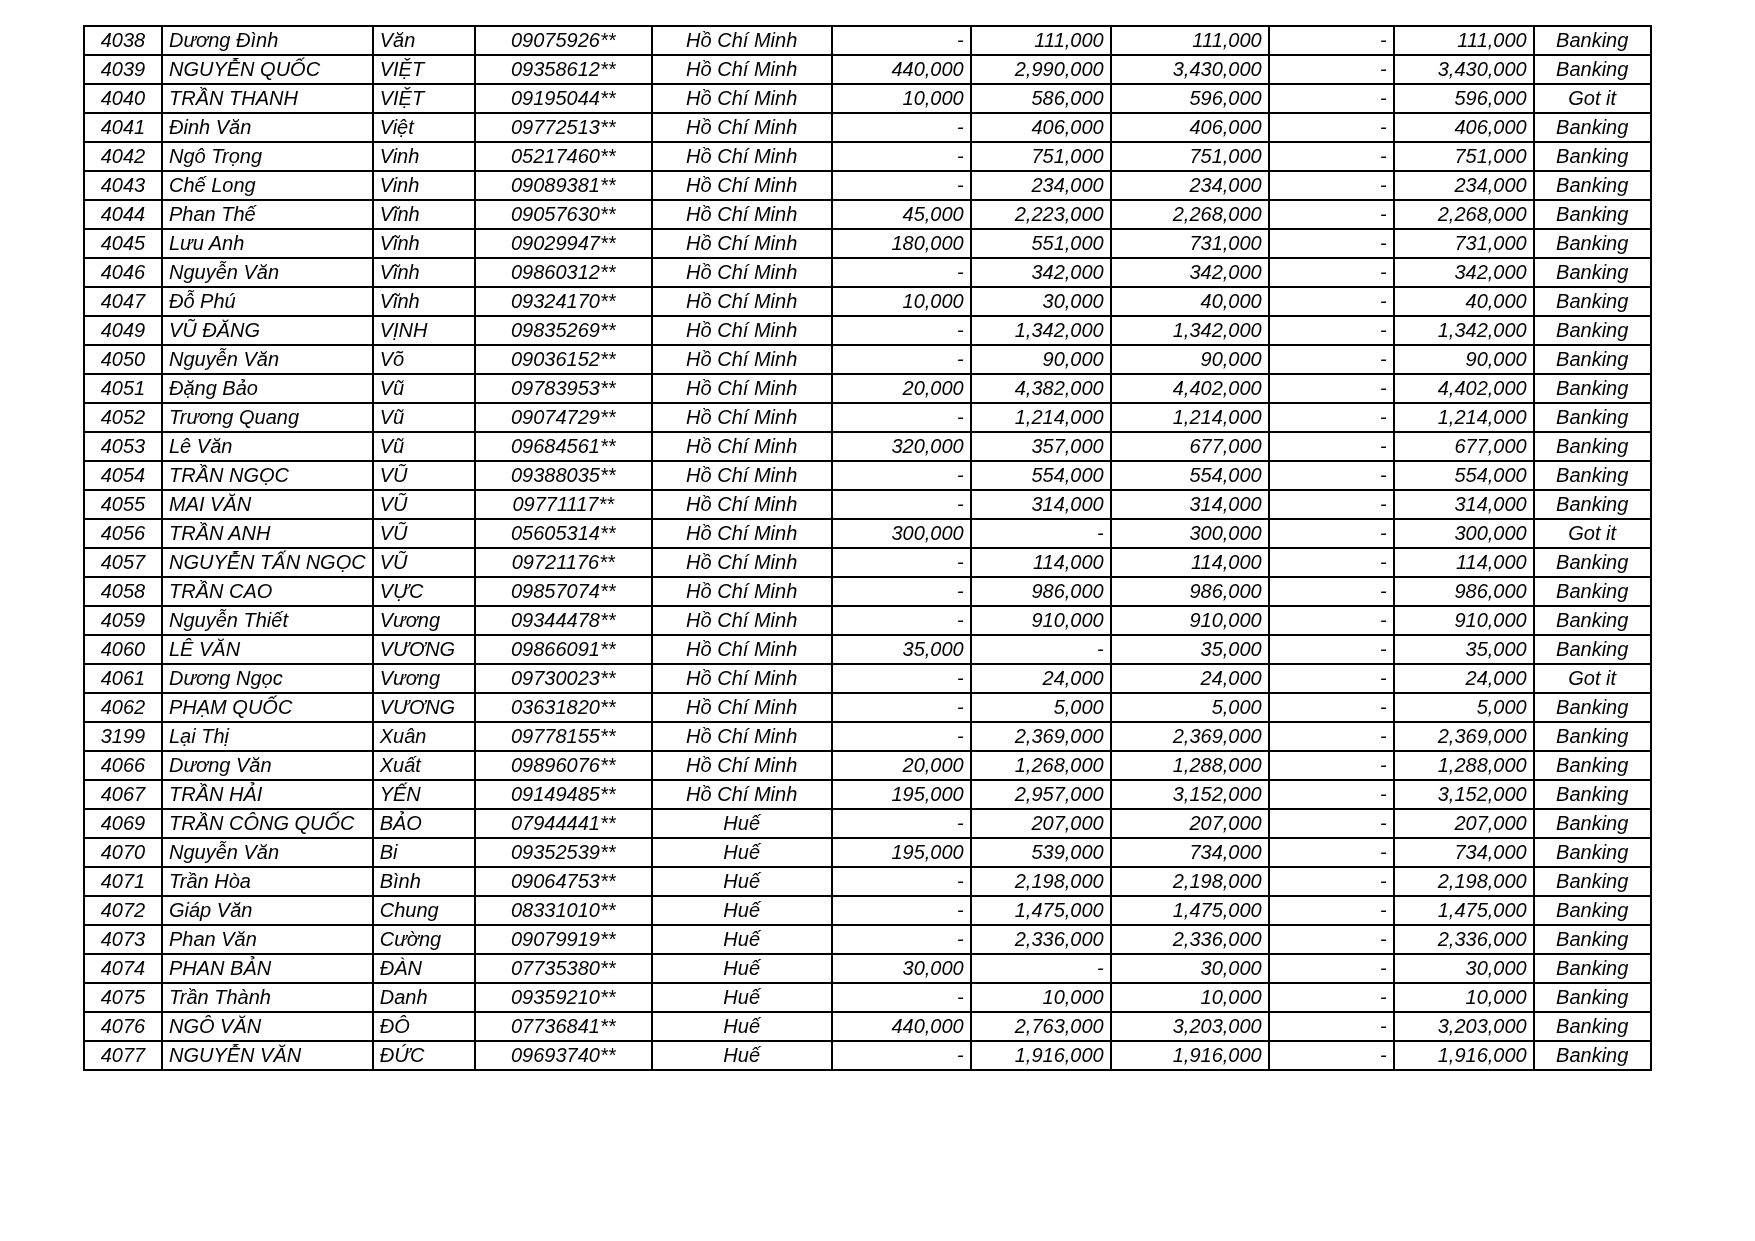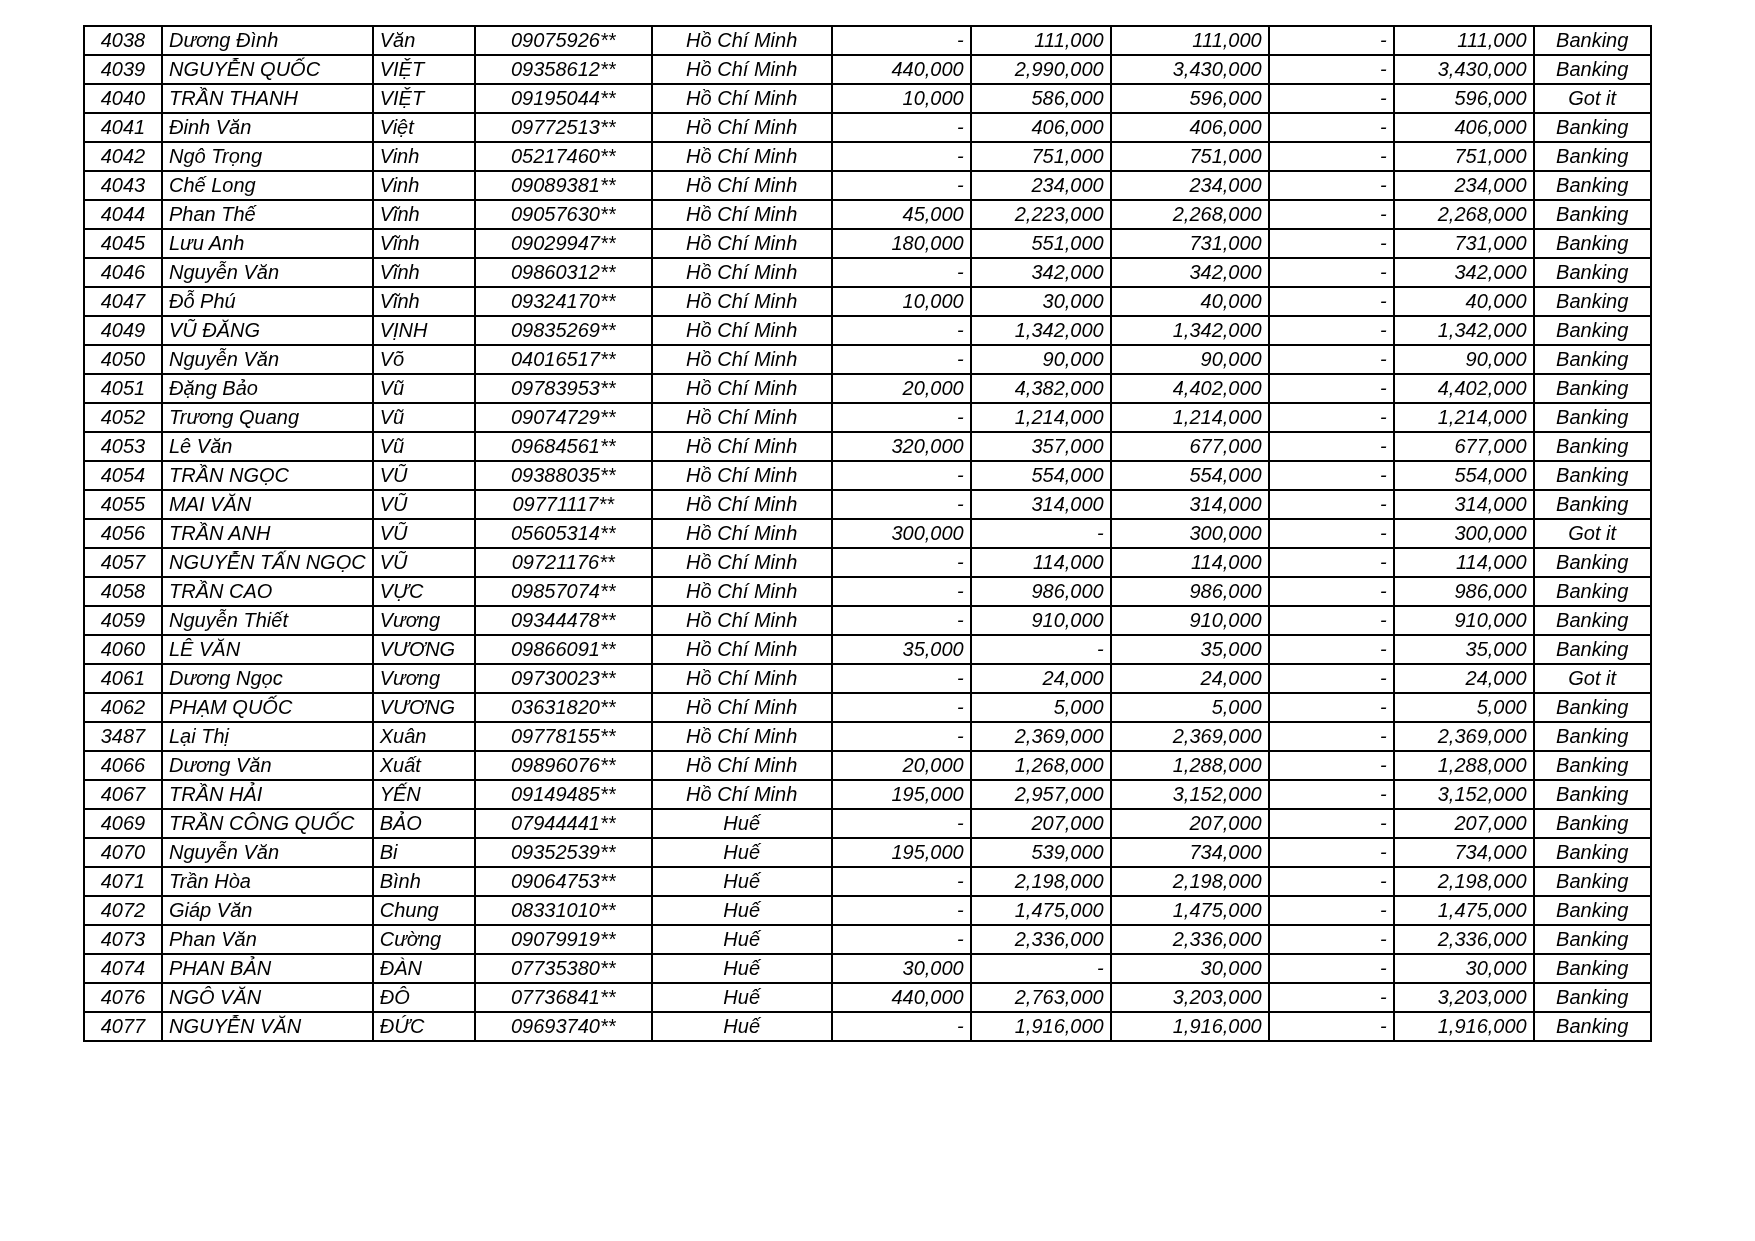--- a/index.html
+++ b/index.html
@@ -192,21 +192,21 @@
         <td class="ar">1,342,000</td>
         <td class="ar">1,342,000</td>
         <td class="dashcol">-</td>
         <td class="ar">1,342,000</td>
         <td class="ac">Banking</td>
       </tr>
       <tr>
         <td class="ac">4050</td>
         <td class="al">Nguyễn Văn</td>
         <td class="al">Võ</td>
-        <td class="ac">04016517**</td>
+        <td class="ac">09036152**</td>
         <td class="ac">Hồ Chí Minh</td>
         <td class="dash">-</td>
         <td class="ar">90,000</td>
         <td class="ar">90,000</td>
         <td class="dashcol">-</td>
         <td class="ar">90,000</td>
         <td class="ac">Banking</td>
       </tr>
       <tr>
         <td class="ac">4051</td>
@@ -358,21 +358,21 @@
         <td class="ac">03631820**</td>
         <td class="ac">Hồ Chí Minh</td>
         <td class="dash">-</td>
         <td class="ar">5,000</td>
         <td class="ar">5,000</td>
         <td class="dashcol">-</td>
         <td class="ar">5,000</td>
         <td class="ac">Banking</td>
       </tr>
       <tr>
-        <td class="ac">3487</td>
+        <td class="ac">3199</td>
         <td class="al">Lại Thị</td>
         <td class="al">Xuân</td>
         <td class="ac">09778155**</td>
         <td class="ac">Hồ Chí Minh</td>
         <td class="dash">-</td>
         <td class="ar">2,369,000</td>
         <td class="ar">2,369,000</td>
         <td class="dashcol">-</td>
         <td class="ar">2,369,000</td>
         <td class="ac">Banking</td>
@@ -475,20 +475,33 @@
         <td class="ac">07735380**</td>
         <td class="ac">Huế</td>
         <td class="ar">30,000</td>
         <td class="dash">-</td>
         <td class="ar">30,000</td>
         <td class="dashcol">-</td>
         <td class="ar">30,000</td>
         <td class="ac">Banking</td>
       </tr>
       <tr>
+        <td class="ac">4075</td>
+        <td class="al">Trần Thành</td>
+        <td class="al">Danh</td>
+        <td class="ac">09359210**</td>
+        <td class="ac">Huế</td>
+        <td class="dash">-</td>
+        <td class="ar">10,000</td>
+        <td class="ar">10,000</td>
+        <td class="dashcol">-</td>
+        <td class="ar">10,000</td>
+        <td class="ac">Banking</td>
+      </tr>
+      <tr>
         <td class="ac">4076</td>
         <td class="al">NGÔ VĂN</td>
         <td class="al">ĐÔ</td>
         <td class="ac">07736841**</td>
         <td class="ac">Huế</td>
         <td class="ar">440,000</td>
         <td class="ar">2,763,000</td>
         <td class="ar">3,203,000</td>
         <td class="dashcol">-</td>
         <td class="ar">3,203,000</td>

